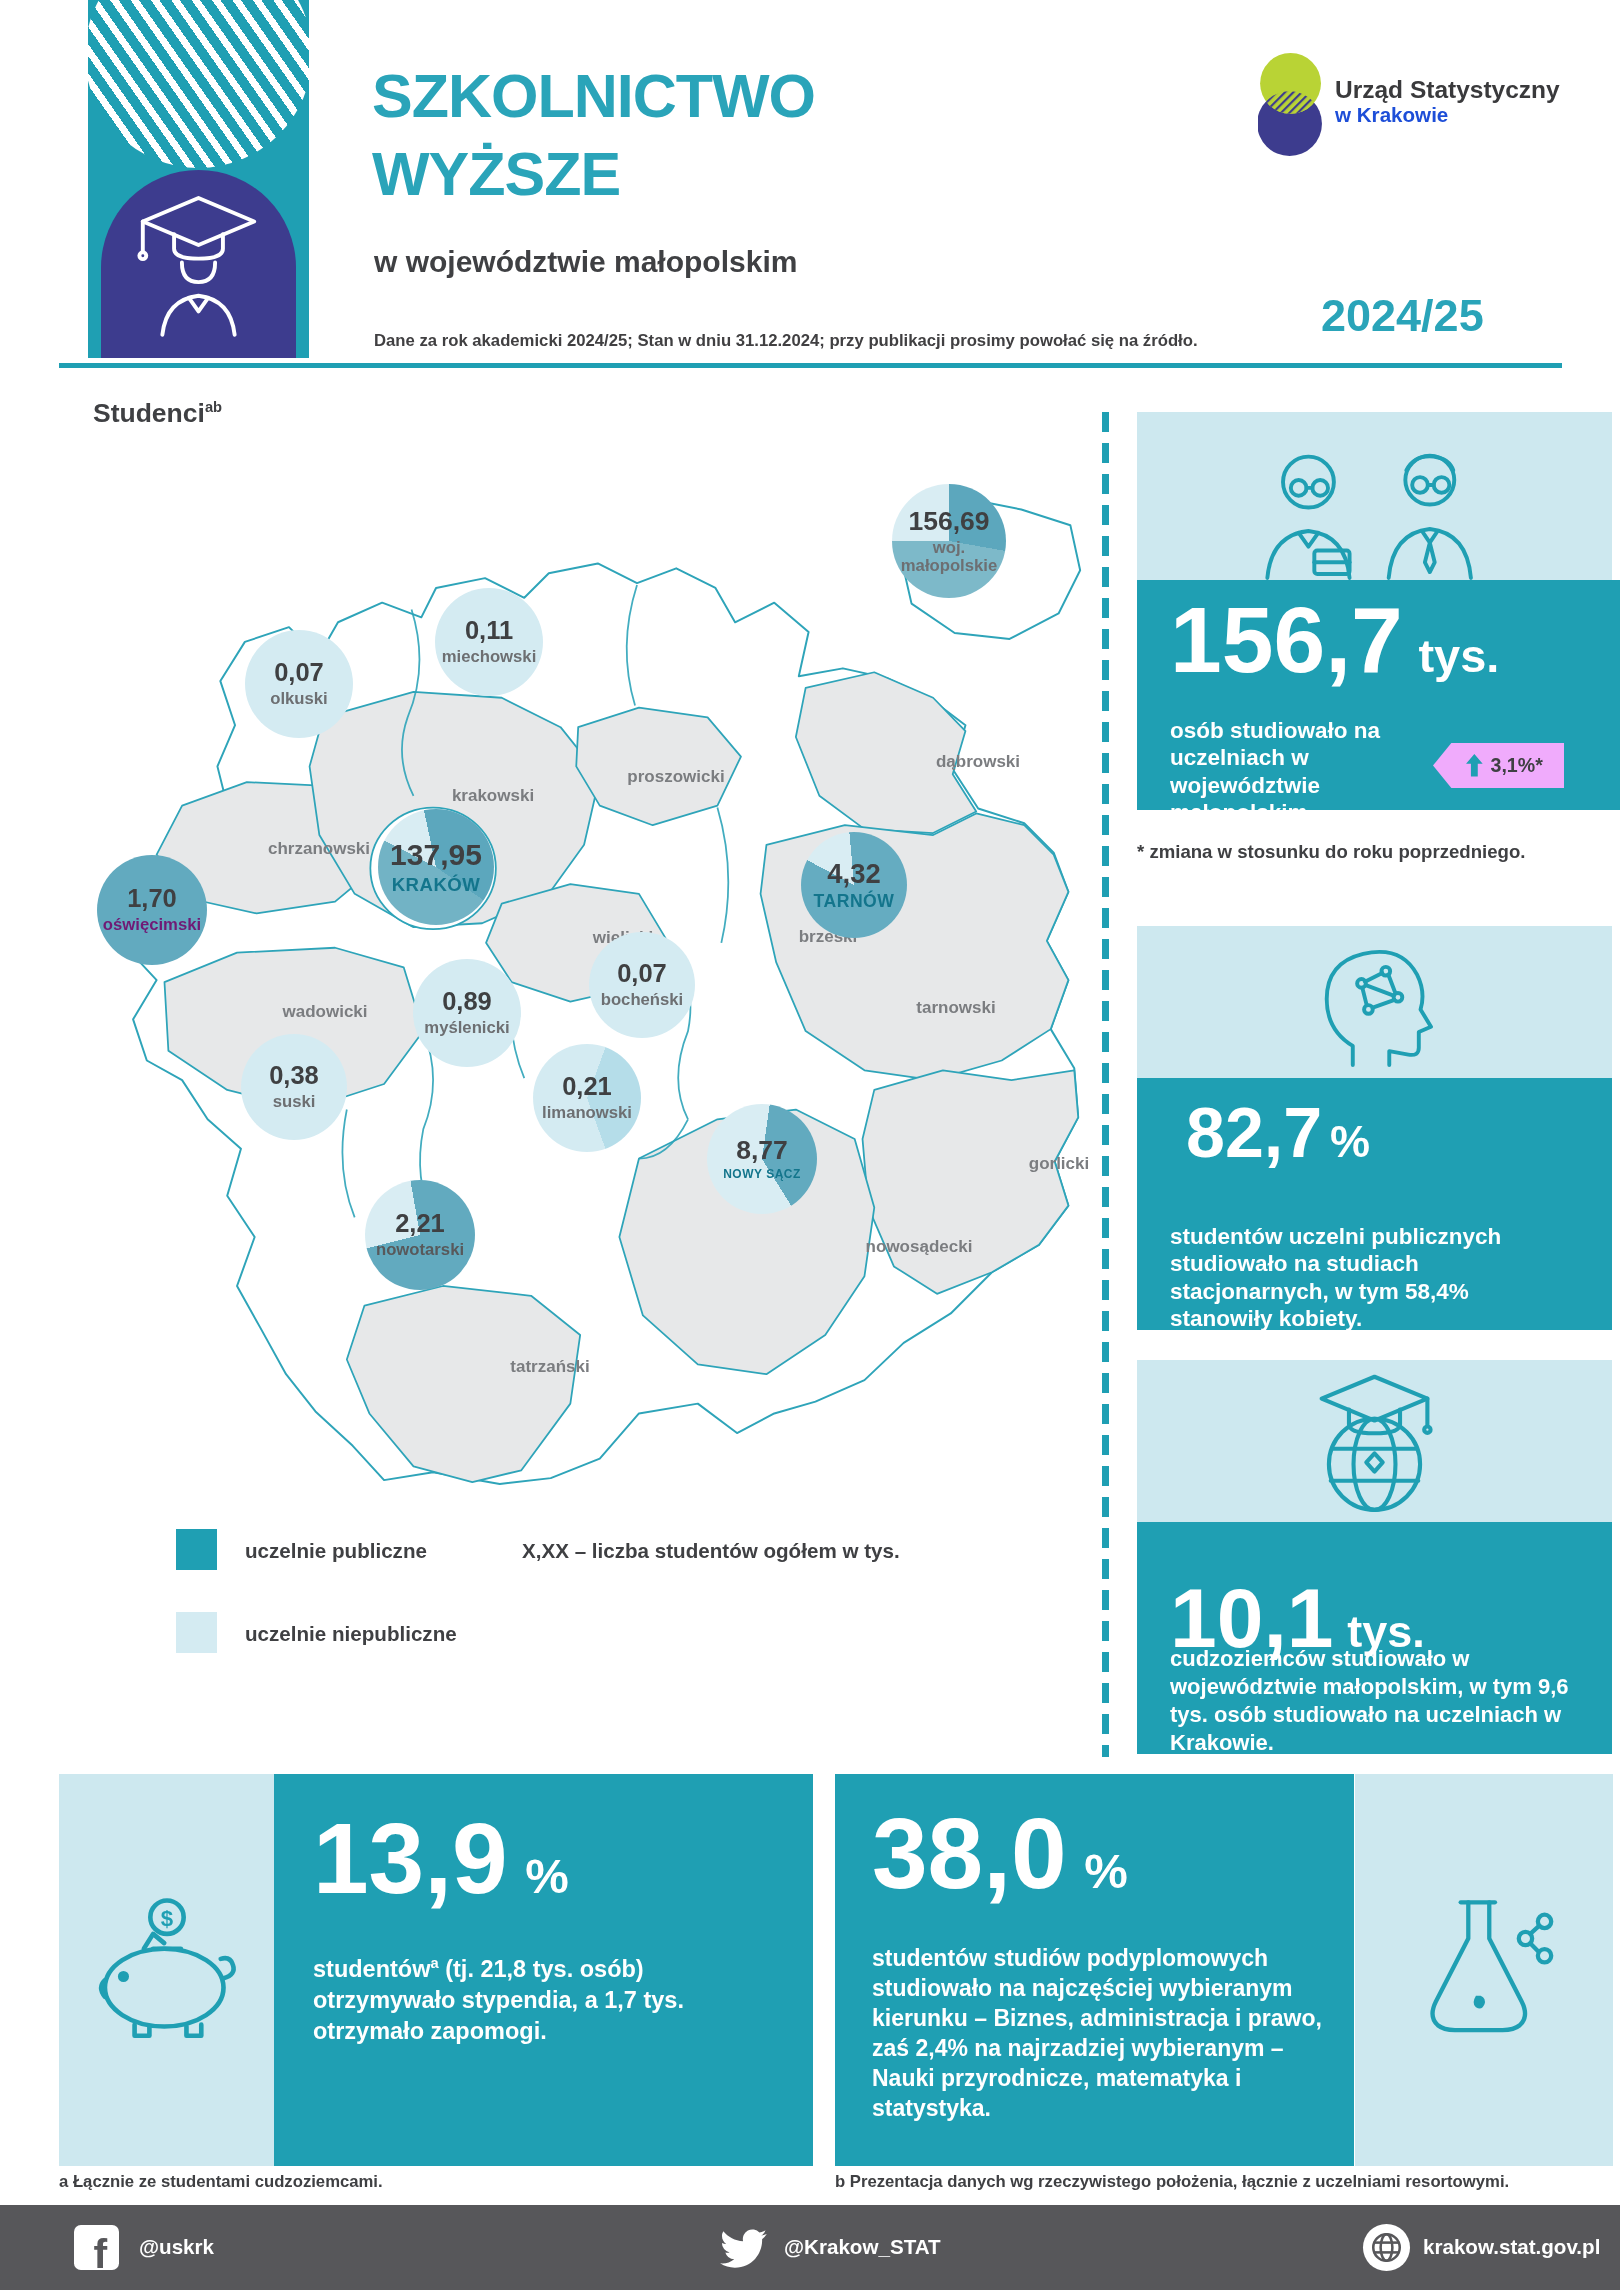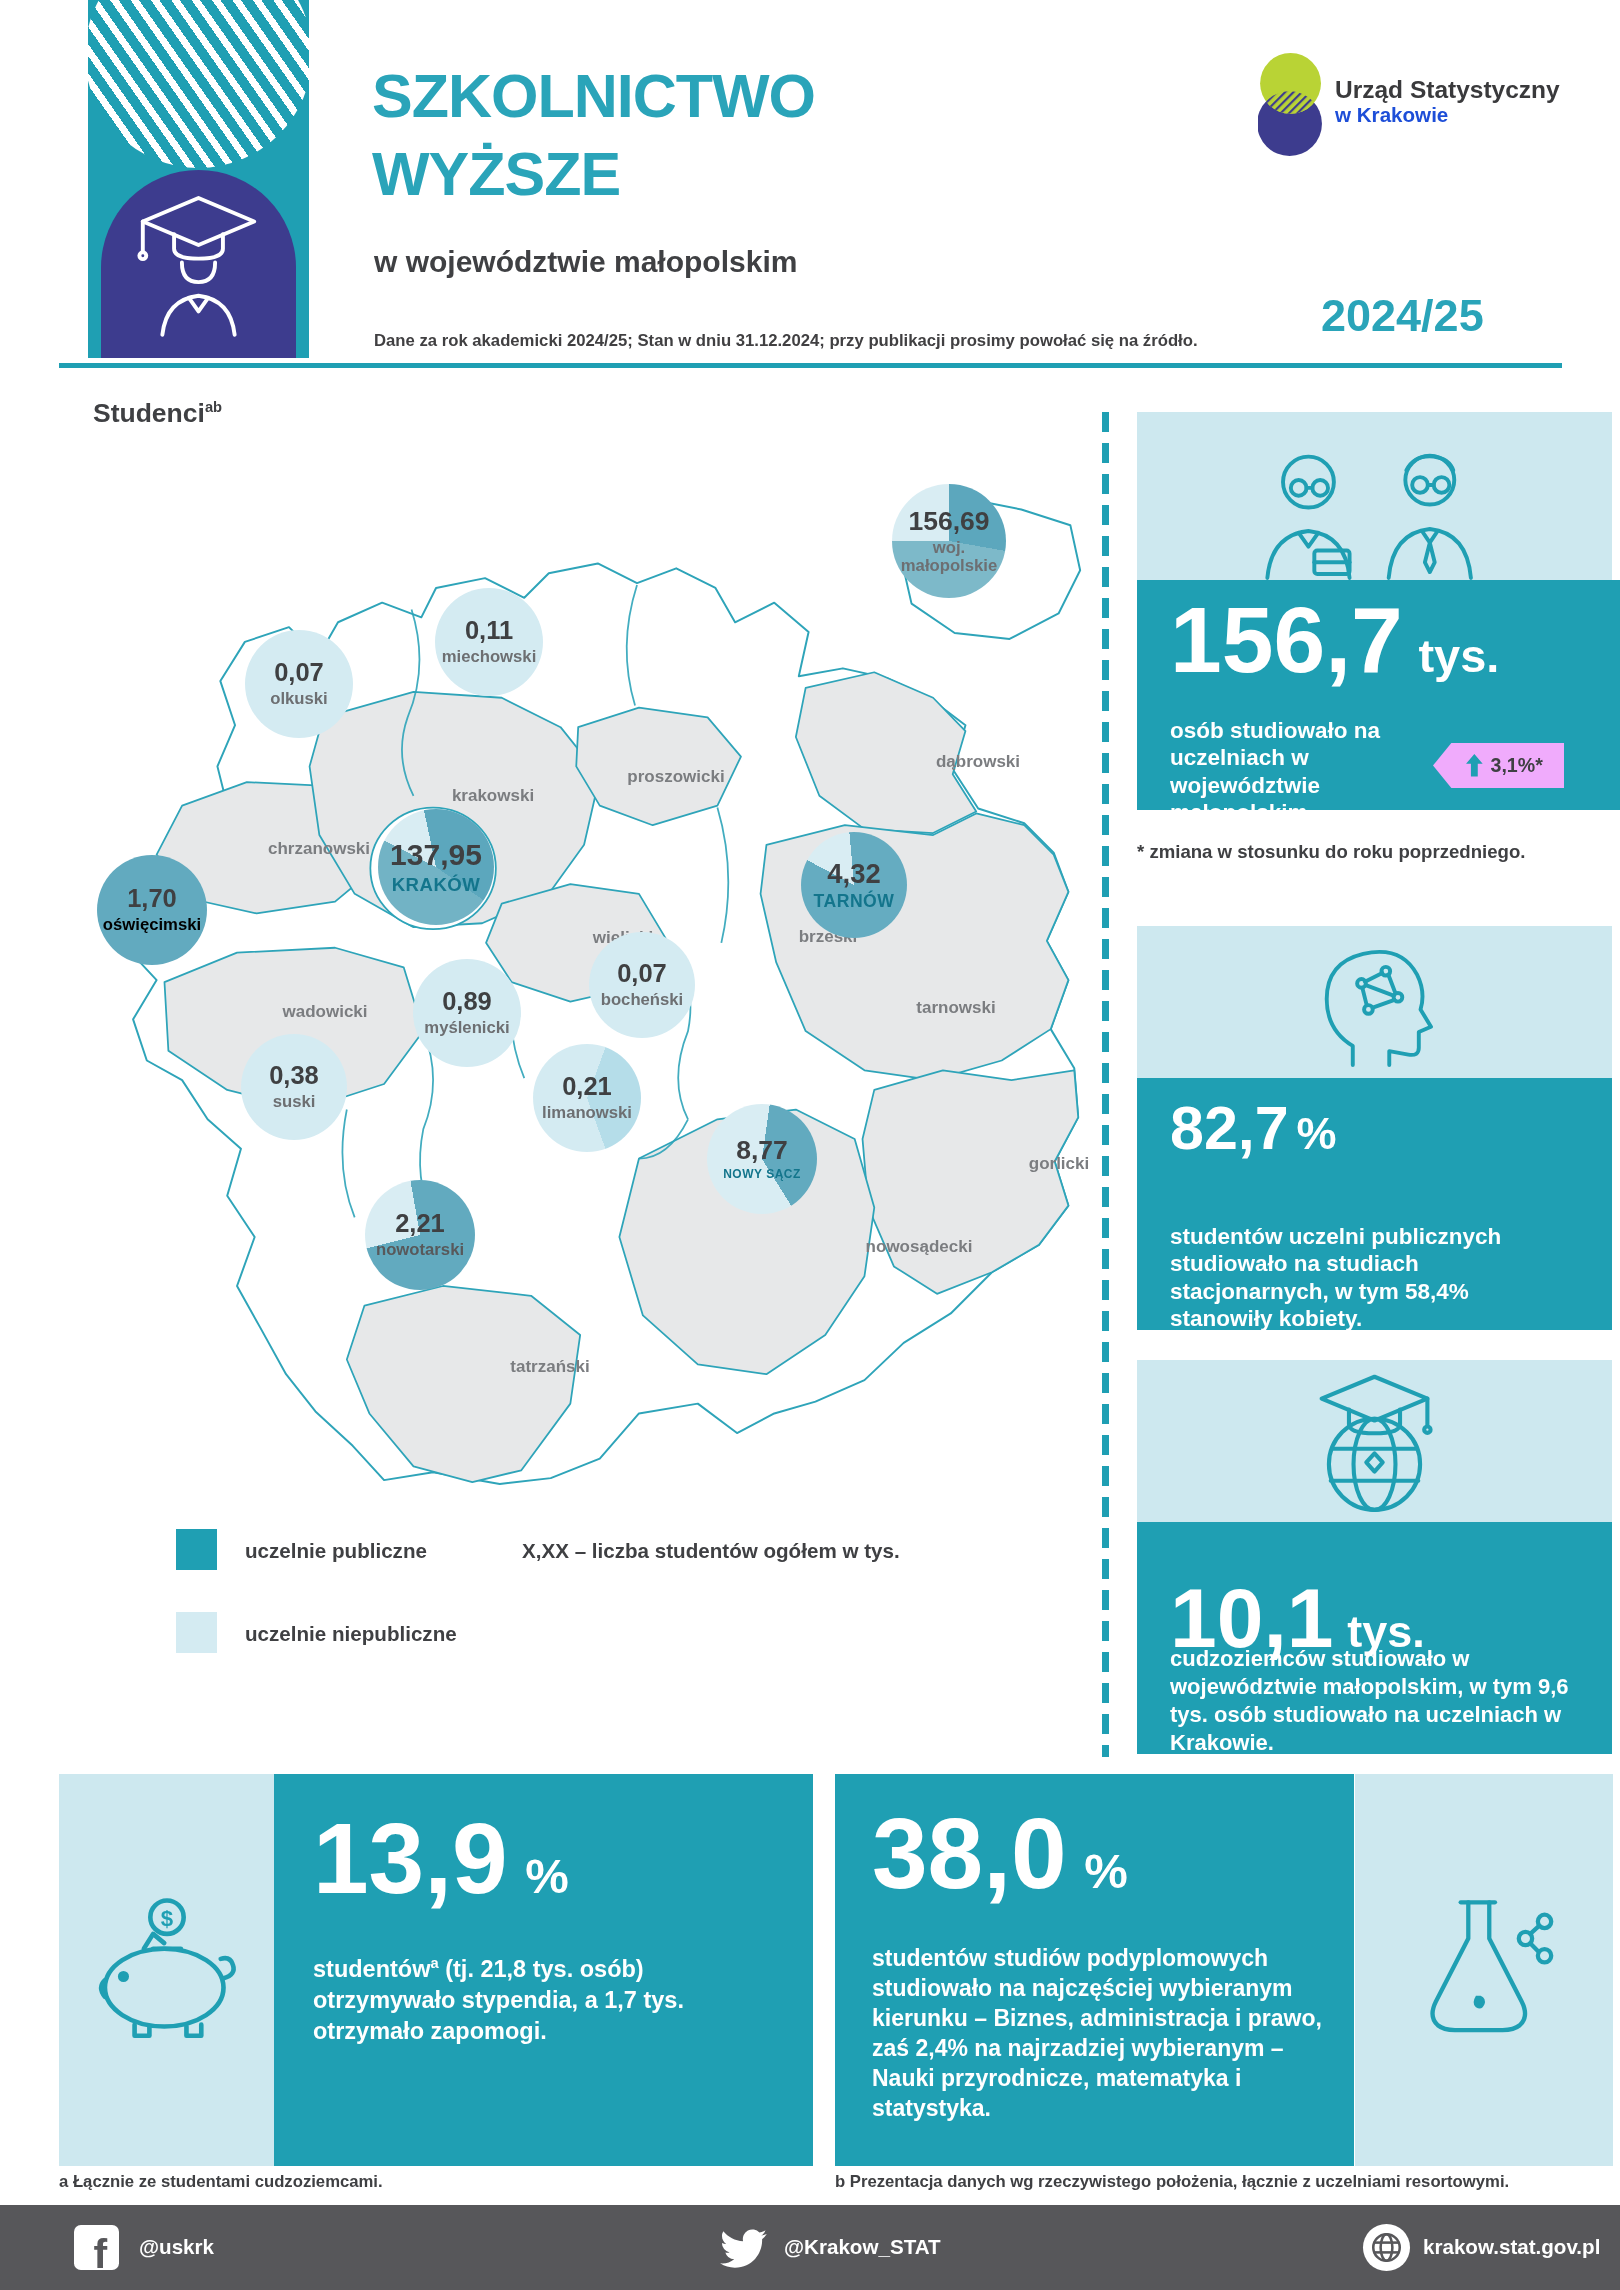--- a/index.html
+++ b/index.html
@@ -192,21 +192,21 @@
   <div class="bubble b-krakow city" style="left:378px;top:809px;width:116px;height:116px;">
     <div class="val" style="font-size:30px;">137,95</div>
     <div class="lbl" style="font-size:18.6px;">KRAKÓW</div>
   </div>
   <div class="bubble b-tarnow city" style="left:801px;top:832px;width:106px;height:106px;">
     <div class="val" style="font-size:27.4px;">4,32</div>
     <div class="lbl" style="font-size:17.6px;">TARNÓW</div>
   </div>
   <div class="bubble b-solid" style="left:97px;top:855px;width:110px;height:110px;">
     <div class="val">1,70</div>
-    <div class="lbl" style="color:#000000;">oświęcimski</div>
+    <div class="lbl" style="color:#701a75;">oświęcimski</div>
   </div>
   <div class="bubble b-light" style="left:589px;top:932px;width:106px;height:106px;">
     <div class="val">0,07</div>
     <div class="lbl">bocheński</div>
   </div>
   <div class="bubble b-light" style="left:413px;top:959px;width:108px;height:108px;">
     <div class="val">0,89</div>
     <div class="lbl">myślenicki</div>
   </div>
   <div class="bubble b-light" style="left:241px;top:1034px;width:106px;height:106px;">
@@ -285,21 +285,21 @@
           <line x1="101" y1="48" x2="109" y2="69"></line>
         <line x1="108" y1="77" x2="83" y2="86"></line>
           <line x1="76" y1="83" x2="71" y2="63"></line>
           <line x1="75" y1="60" x2="107" y2="72"></line>
       </g>
     </svg>
   </div>
 
   <div class="abs sbox-teal" style="left:1137px;top:1078px;width:475px;height:252px;">
     <div class="stat-line" style="top:19.6px;">
-      <span class="stat-num" style="font-size:61px;">82,7</span>
+      <span class="stat-num" style="font-size:70px;margin-left:16px;">82,7</span>
       <span class="stat-unit" style="font-size:45px;margin-left:7.8px;">%</span>
     </div>
     <div class="stat-text" style="top:145px;width:402px;">studentów uczelni publicznych studiowało na studiach stacjonarnych, w tym 58,4% stanowiły kobiety.</div>
   </div>
 
   <div class="abs sbox-light" style="left:1137px;top:1360px;width:475px;height:162px;">
     <svg width="147" height="155" viewBox="0 0 160 170">
       <g fill="none" stroke="#1f9fb3" stroke-width="4.5" stroke-linecap="round" stroke-linejoin="round">
         <circle cx="80" cy="110" r="50"></circle>
         <ellipse cx="80" cy="110" rx="23" ry="50"></ellipse>

